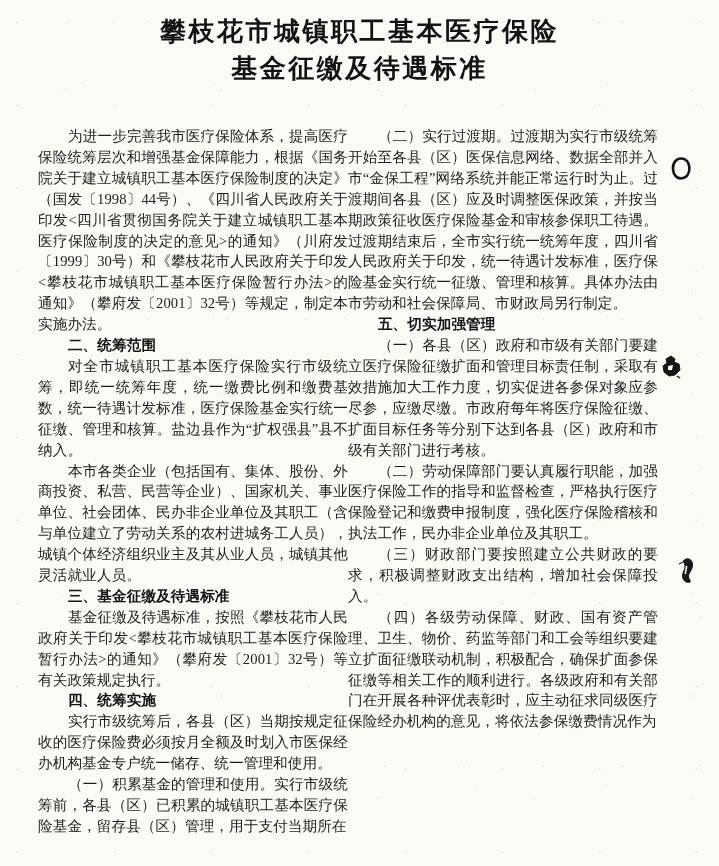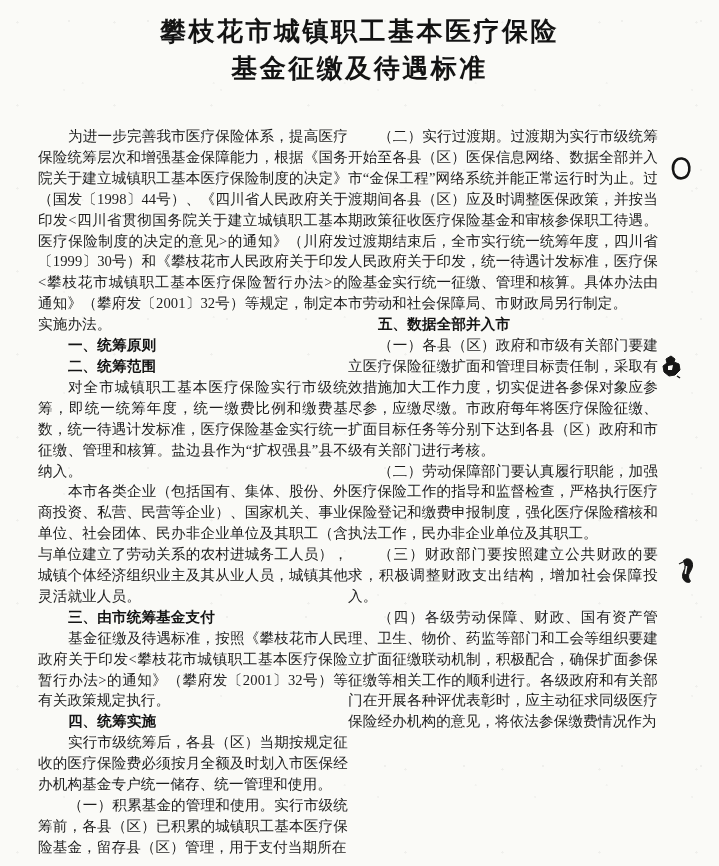--- a/index.html
+++ b/index.html
@@ -65,33 +65,32 @@
 <div class="page">
 
   <div class="doc-title">
     <div>攀枝花市城镇职工基本医疗保险</div>
     <div>基金征缴及待遇标准</div>
   </div>
 
   <div class="columns">
     <div class="col">
         <p class="para p indent">为进一步完善我市医疗保险体系，提高医疗保险统筹层次和增强基金保障能力，根据《国务院关于建立城镇职工基本医疗保险制度的决定》（国发〔1998〕44号）、《四川省人民政府关于印发&lt;四川省贯彻国务院关于建立城镇职工基本医疗保险制度的决定的意见&gt;的通知》（川府发〔1999〕30号）和《攀枝花市人民政府关于印发&lt;攀枝花市城镇职工基本医疗保险暂行办法&gt;的通知》（攀府发〔2001〕32号）等规定，制定本实施办法。</p>
-        <p class="para h indent">一、统筹原则</p>
         <p class="para h indent">二、统筹范围</p>
         <p class="para p indent">对全市城镇职工基本医疗保险实行市级统筹，即统一统筹年度，统一缴费比例和缴费基数，统一待遇计发标准，医疗保险基金实行统一征缴、管理和核算。盐边县作为“扩权强县”县不纳入。</p>
         <p class="para p indent">本市各类企业（包括国有、集体、股份、外商投资、私营、民营等企业）、国家机关、事业单位、社会团体、民办非企业单位及其职工（含与单位建立了劳动关系的农村进城务工人员），城镇个体经济组织业主及其从业人员，城镇其他灵活就业人员。</p>
-        <p class="para h indent">三、由市统筹基金支付</p>
+        <p class="para h indent">三、基金征缴及待遇标准</p>
         <p class="para p indent">基金征缴及待遇标准，按照《攀枝花市人民政府关于印发&lt;攀枝花市城镇职工基本医疗保险暂行办法&gt;的通知》（攀府发〔2001〕32号）等有关政策规定执行。</p>
         <p class="para h indent">四、统筹实施</p>
         <p class="para p indent">实行市级统筹后，各县（区）当期按规定征收的医疗保险费必须按月全额及时划入市医保经办机构基金专户统一储存、统一管理和使用。</p>
         <p class="para p indent">（一）积累基金的管理和使用。实行市级统筹前，各县（区）已积累的城镇职工基本医疗保险基金，留存县（区）管理，用于支付当期所在</p>
       </div>
     <div class="col">
         <p class="para p indent">（二）实行过渡期。过渡期为实行市级统筹开始至各县（区）医保信息网络、数据全部并入市“金保工程”网络系统并能正常运行时为止。过渡期间各县（区）应及时调整医保政策，并按当期政策征收医疗保险基金和审核参保职工待遇。过渡期结束后，全市实行统一统筹年度，四川省人民政府关于印发，统一待遇计发标准，医疗保险基金实行统一征缴、管理和核算。具体办法由市劳动和社会保障局、市财政局另行制定。</p>
-        <p class="para h indent">五、数据全部并入市</p>
+        <p class="para h indent">五、切实加强管理</p>
         <p class="para p indent">（一）各县（区）政府和市级有关部门要建立医疗保险征缴扩面和管理目标责任制，采取有效措施加大工作力度，切实促进各参保对象应参尽参，应缴尽缴。市政府每年将医疗保险征缴、扩面目标任务等分别下达到各县（区）政府和市级有关部门进行考核。</p>
         <p class="para p indent">（二）劳动保障部门要认真履行职能，加强医疗保险工作的指导和监督检查，严格执行医疗保险登记和缴费申报制度，强化医疗保险稽核和执法工作，民办非企业单位及其职工。</p>
         <p class="para p indent">（三）财政部门要按照建立公共财政的要求，积极调整财政支出结构，增加社会保障投入。</p>
         <p class="para p indent">（四）各级劳动保障、财政、国有资产管理、卫生、物价、药监等部门和工会等组织要建立扩面征缴联动机制，积极配合，确保扩面参保征缴等相关工作的顺利进行。各级政府和有关部门在开展各种评优表彰时，应主动征求同级医疗保险经办机构的意见，将依法参保缴费情况作为</p>
       </div>
   </div>
 
   <div class="ink-mark" style="left:670px; top:156px;">
     <svg width="23" height="26" viewBox="0 0 23 26">
       <path d="M12,2.5 C6,2 2.5,7 3,13.5 C3.4,19 7,23 12,22.3 C17,21.6 20,17 19.3,11 C18.7,5.6 16,3 12,2.5 Z" fill="none" stroke="#151515" stroke-width="2.6" stroke-linejoin="round"></path>

